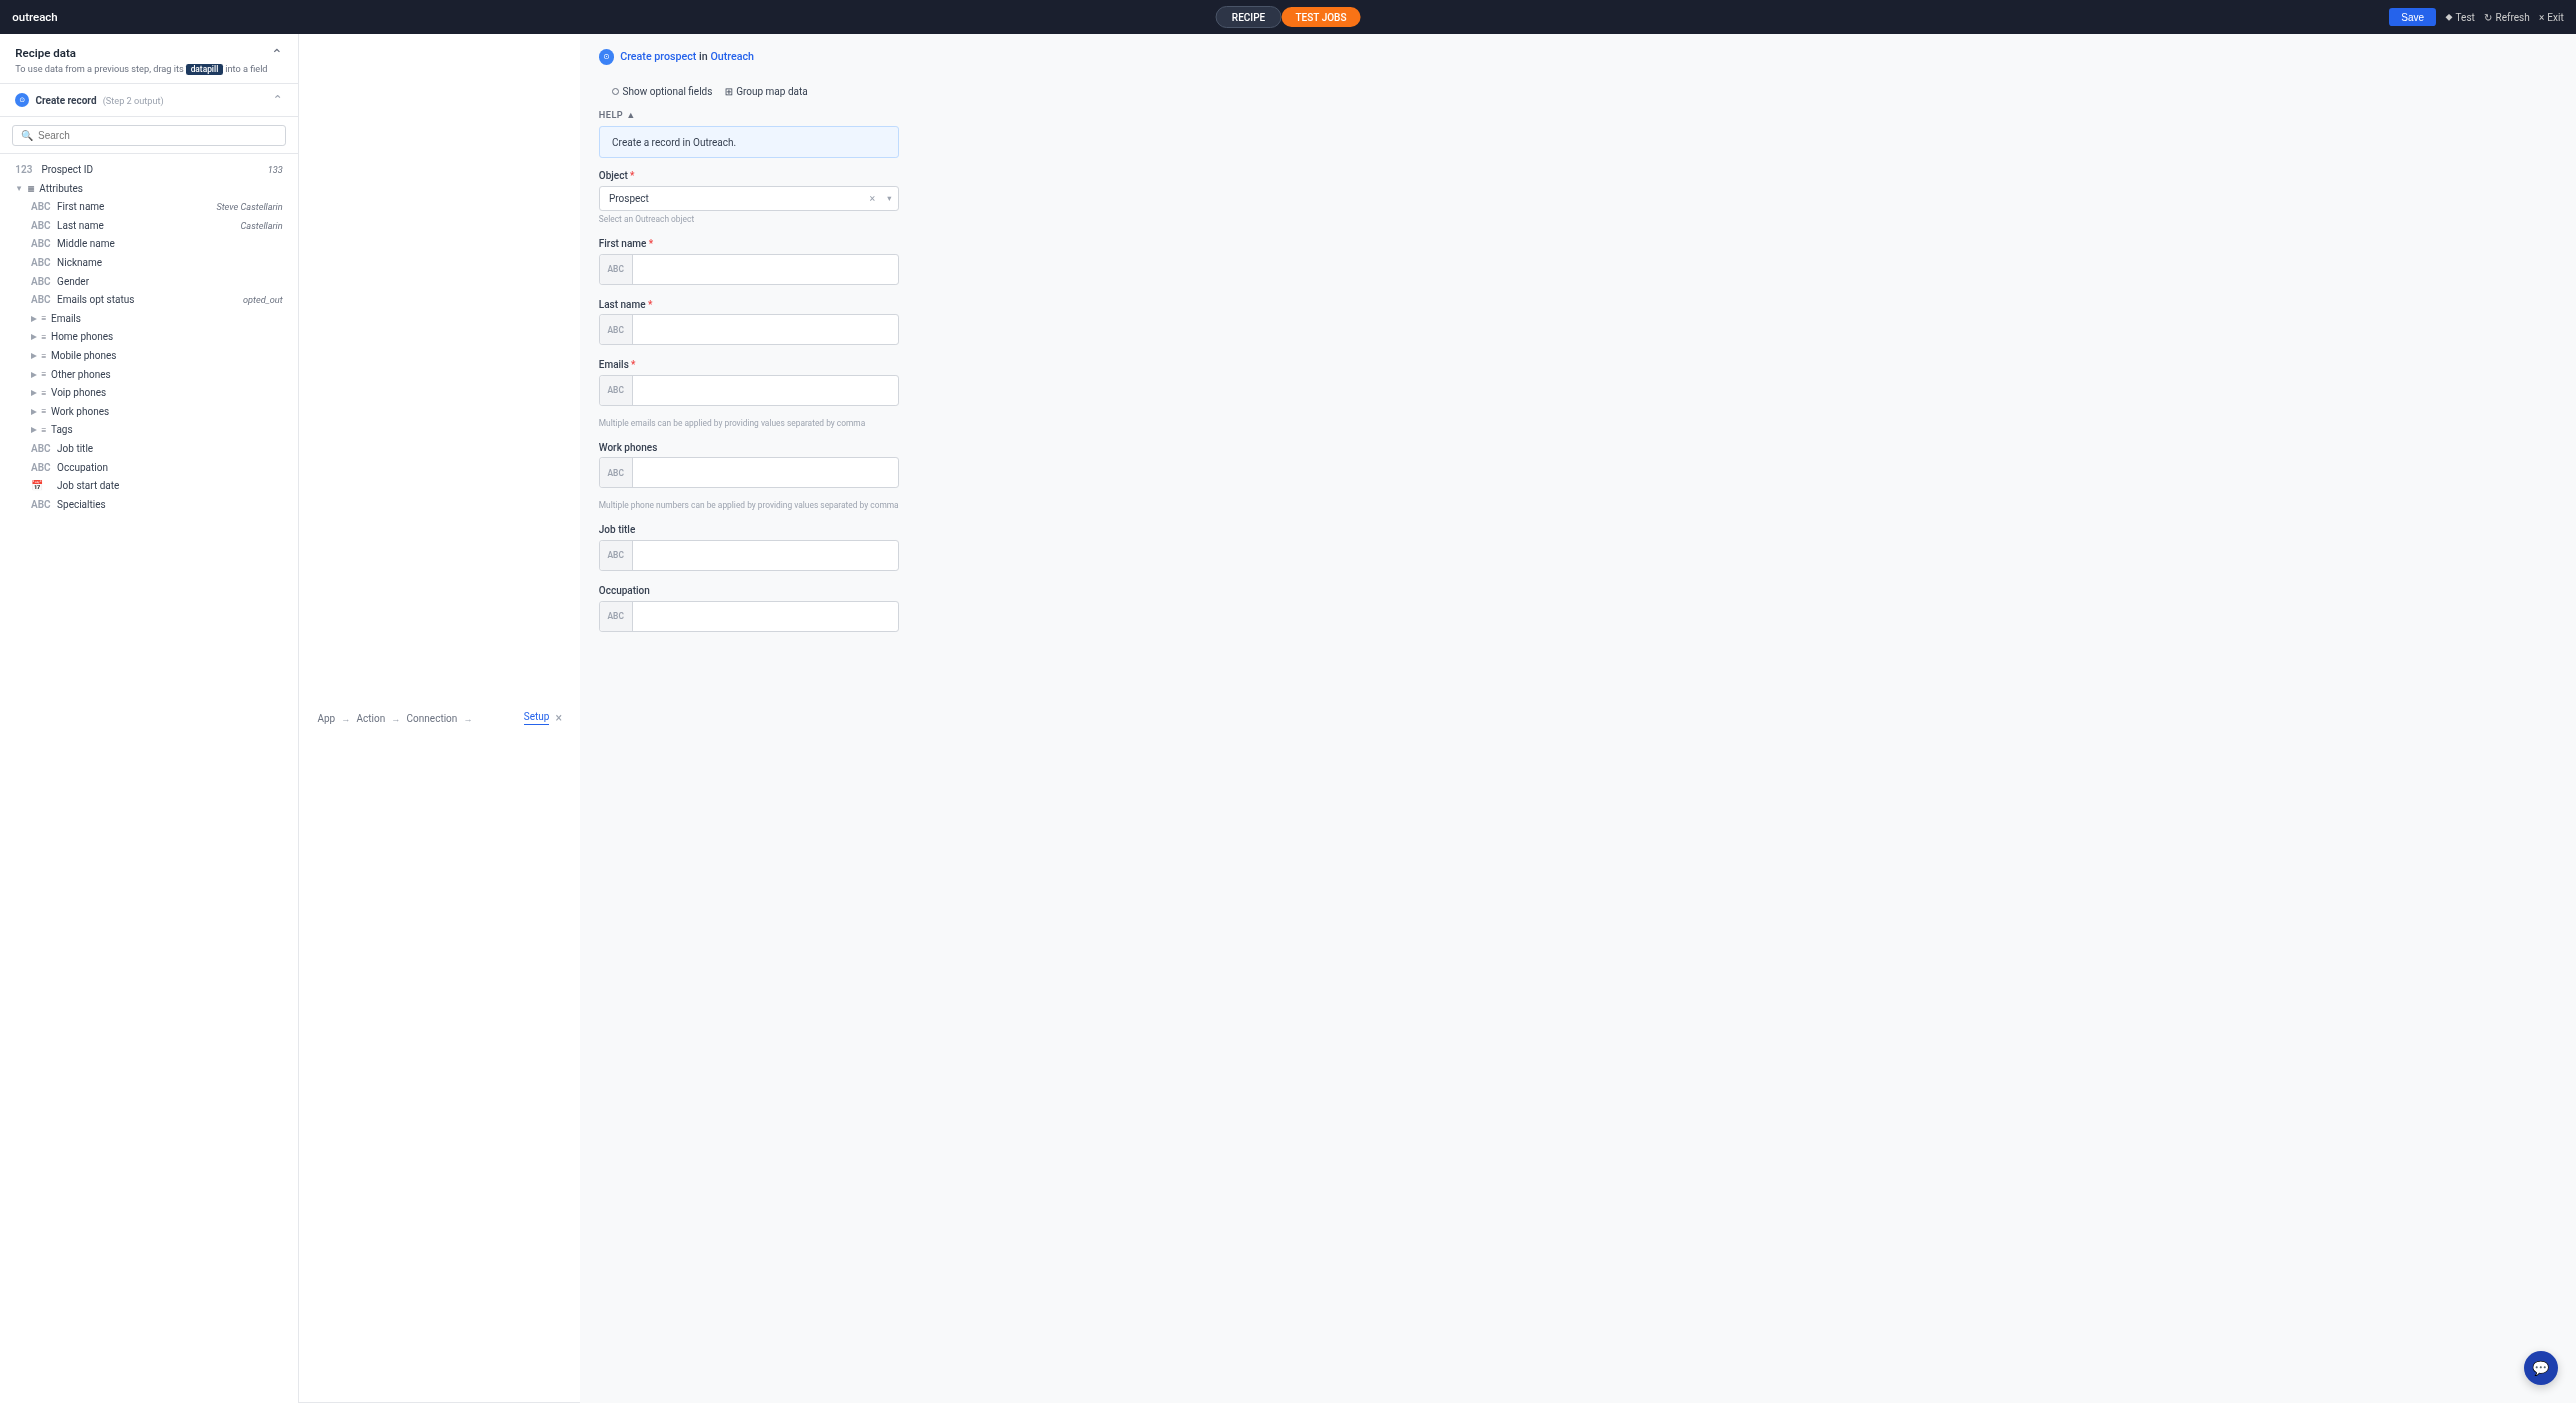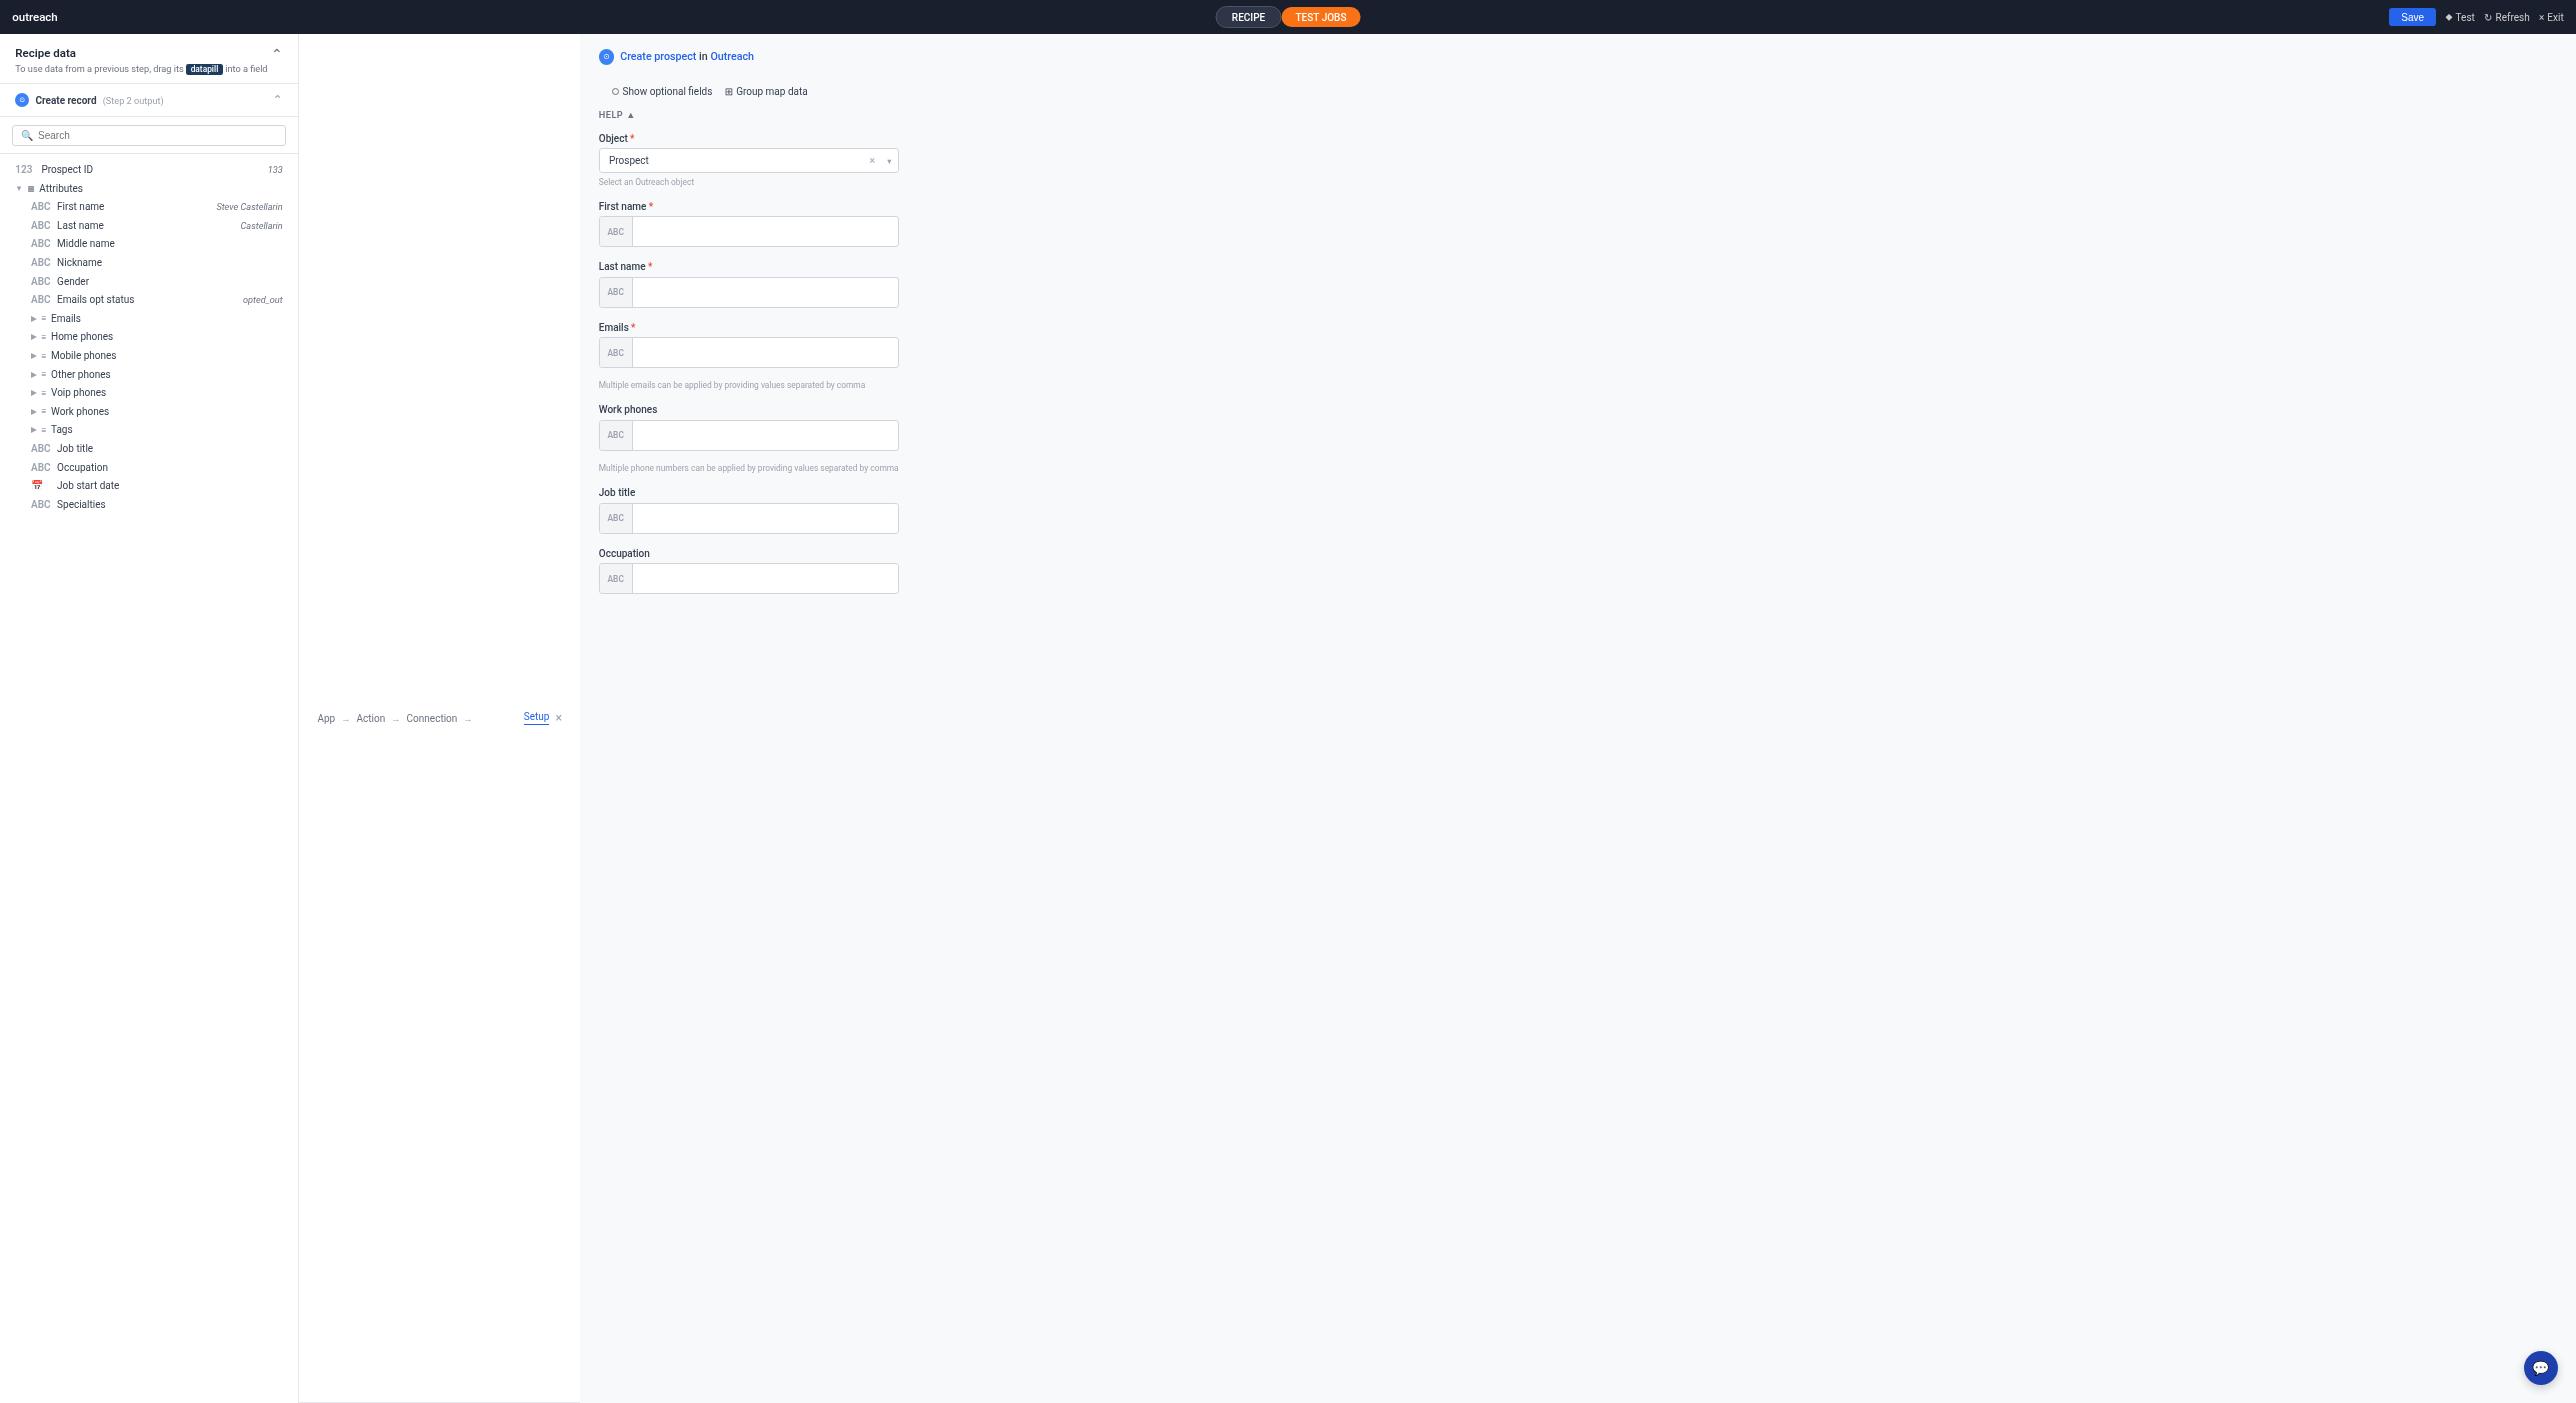--- a/index.html
+++ b/index.html
@@ -657,20 +657,23 @@
           <span style="font-size:10px;">⊞</span>
           <span>Group map data</span>
         </div>
       </div>
 
       <div class="help-section">
         <div class="help-toggle">
           <span>HELP</span>
           <span>▲</span>
         </div>
+        <div class="help-content">
+          <span>Create a record in Outreach.</span>
+        </div>
       </div>
 
       <div class="form-field">
         <div class="field-label">
           <span>Object</span>
           <span class="field-required">*</span>
         </div>
         <div class="object-select-wrap">
           <span class="object-select-value">Prospect</span>
           <span class="object-select-clear">×</span>

